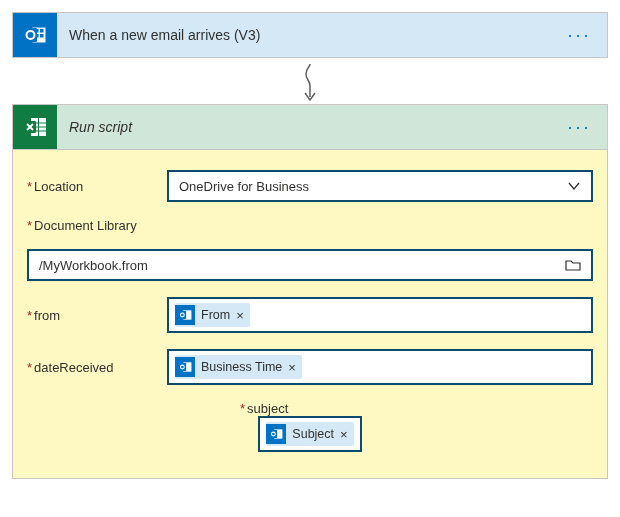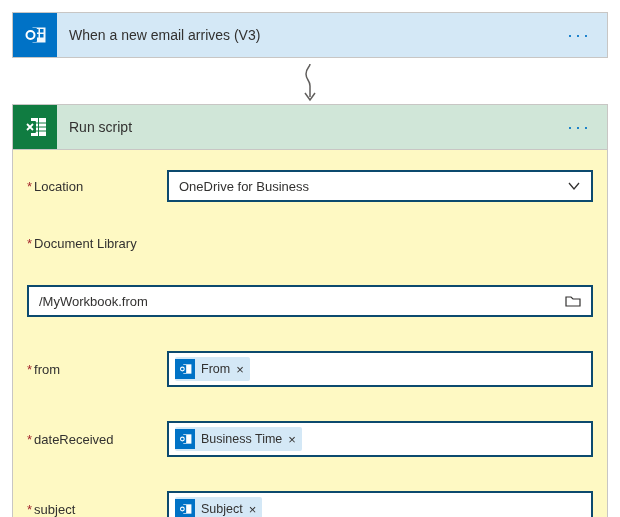--- a/index.html
+++ b/index.html
@@ -21,20 +21,21 @@
     align-items: center;
     padding: 0 12px 0 0;
     height: 44px;
   }
   .card-header.trigger {
     background: #d4e8f6;
     border-bottom: none;
   }
   .card-header.action {
     background: #d0e6d8;
+    font-style: italic;
   }
   .connector-icon {
     width: 44px;
     height: 44px;
     display: flex;
     align-items: center;
     justify-content: center;
     flex-shrink: 0;
   }
   .connector-icon.outlook { background: #0072c6; }
@@ -57,23 +58,23 @@
     justify-content: center;
     padding: 4px 0 2px;
   }
   .form-body {
     padding: 10px 14px 22px;
     border-top: 1px solid #c8c6c4;
   }
   .form-row {
     display: flex;
     align-items: center;
-    margin: 10px 0 34px;
-  }
-  .form-row:last-child { margin-bottom: 4px; }
+    margin: 10px 0 16px;
+  }
+  .form-row:last-child { margin-bottom: 4px; flex-direction: column; }
   .label {
     width: 140px;
     flex-shrink: 0;
     font-size: 13px;
   }
   .req {
     color: #a4262c;
     margin-right: 2px;
   }
   .field {

